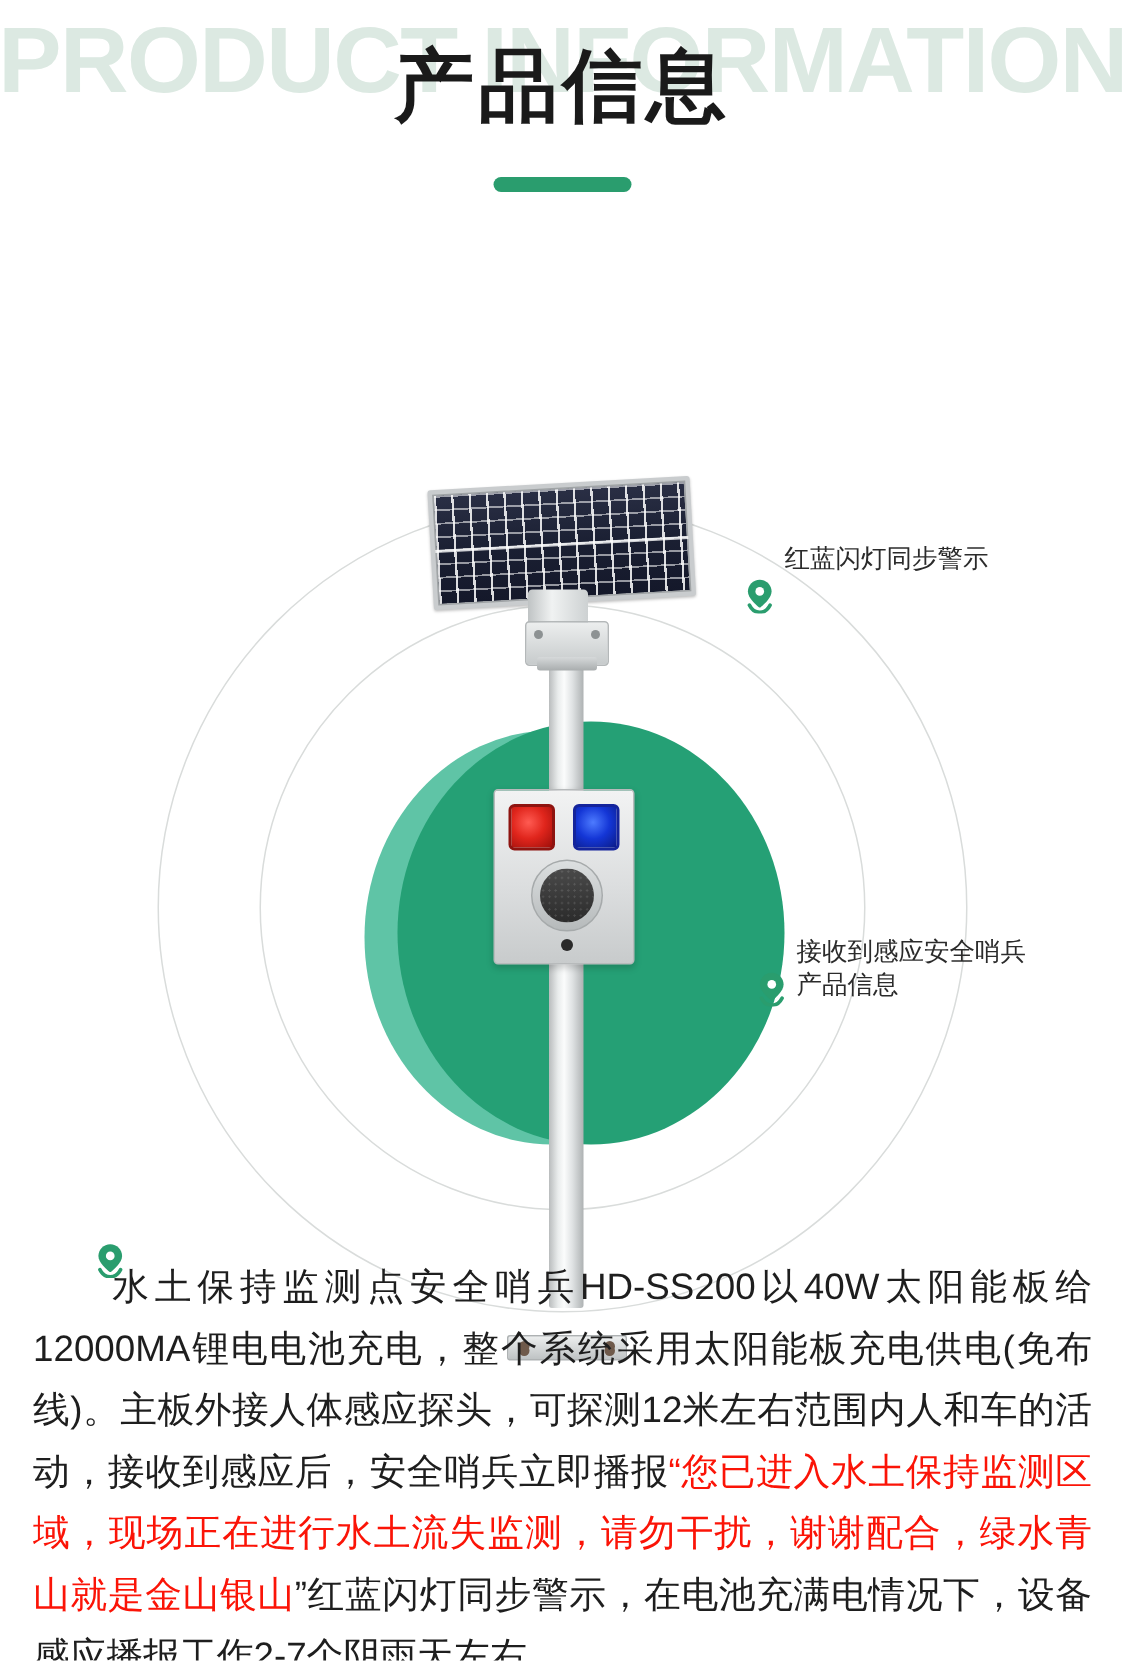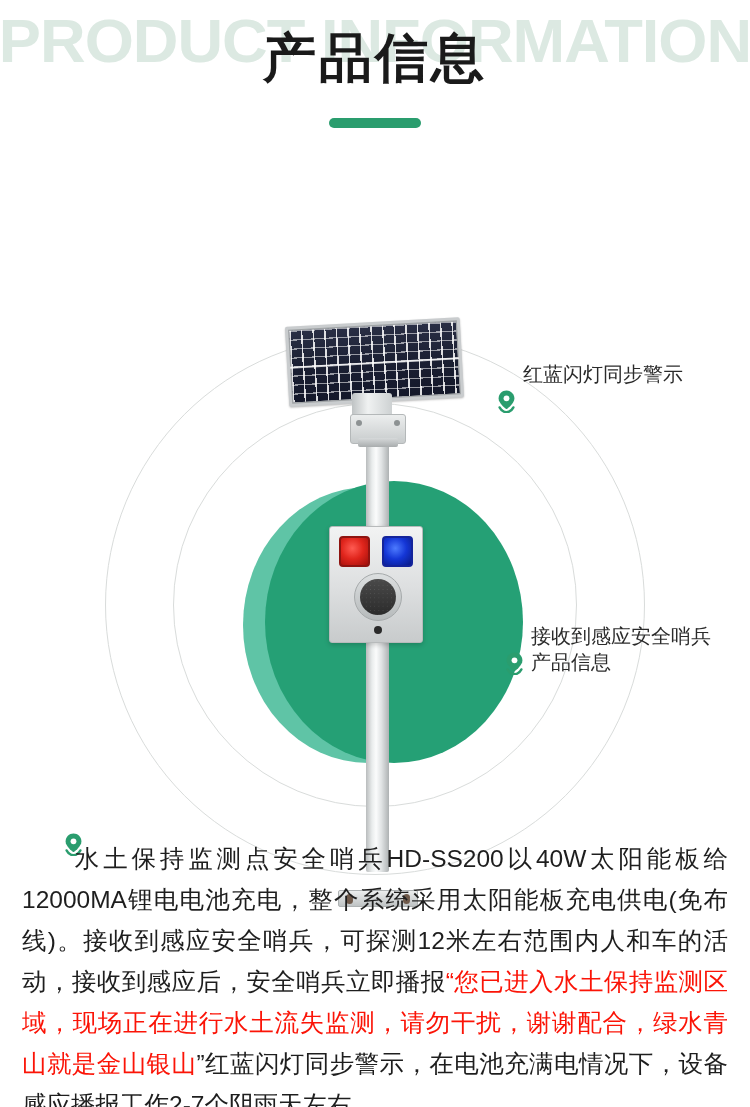--- a/index.html
+++ b/index.html
@@ -221,21 +221,21 @@
     border-radius:50%;
     background:#6f5a4b;
   }
 
   
   .callout {
     position:absolute;
     display:flex;
     align-items:flex-start;
     gap:7px;
-    font-size:20px;
+    font-size:17px;
     line-height:1.28;
     color:#2b2b2b;
     white-space:pre-line;
   }
   .pin {
     flex:0 0 auto;
     width:19px; height:23px;
     position:relative;
     margin-top:2px;
   }
@@ -338,14 +338,14 @@
         <path d="M9.5 0.5C5.1 0.5 1.6 4 1.6 8.4c0 4.3 5.6 9.1 7.3 10.4.4.3.8.3 1.2 0 1.7-1.3 7.3-6.1 7.3-10.4C17.4 4 13.9.5 9.5.5z" fill="#2a9d6e"></path>
         <circle cx="9.5" cy="8.3" r="2.9" fill="#ffffff"></circle>
         <path d="M2.6 17.4c1.6 3.2 4 4.8 6.9 4.8s5.3-1.6 6.9-4.8" fill="none" stroke="#2a9d6e" stroke-width="2.4" stroke-linecap="round"></path>
       </svg>
     </span>
   </div>
 
 </div>
 
 <p class="body-copy">
-  <span class="indent"></span><span>水土保持监测点安全哨兵HD-SS200以40W太阳能板给12000MA锂电电池充电，整个系统采用太阳能板充电供电(免布线)。接收到感应安全哨兵，可探测12米左右范围内人和车的活动，接收到感应后，安全哨兵立即播报</span><span class="quote-red">“</span><span class="quote-red">您已进入水土保持监测区域，现场正在进行水土流失监测，请勿干扰，谢谢配合，绿水青山就是金山银山</span><span>”</span><span>红蓝闪灯同步警示，在电池充满电情况下，设备感应播报工作2-7个阴雨天左右。</span>
+  <span class="indent"></span><span>水土保持监测点安全哨兵HD-SS200以40W太阳能板给12000MA锂电电池充电，整个系统采用太阳能板充电供电(免布线)。主板外接人体感应探头，可探测12米左右范围内人和车的活动，接收到感应后，安全哨兵立即播报</span><span class="quote-red">“</span><span class="quote-red">您已进入水土保持监测区域，现场正在进行水土流失监测，请勿干扰，谢谢配合，绿水青山就是金山银山</span><span>”</span><span>红蓝闪灯同步警示，在电池充满电情况下，设备感应播报工作2-7个阴雨天左右。</span>
 </p>
 
 </body></html>

